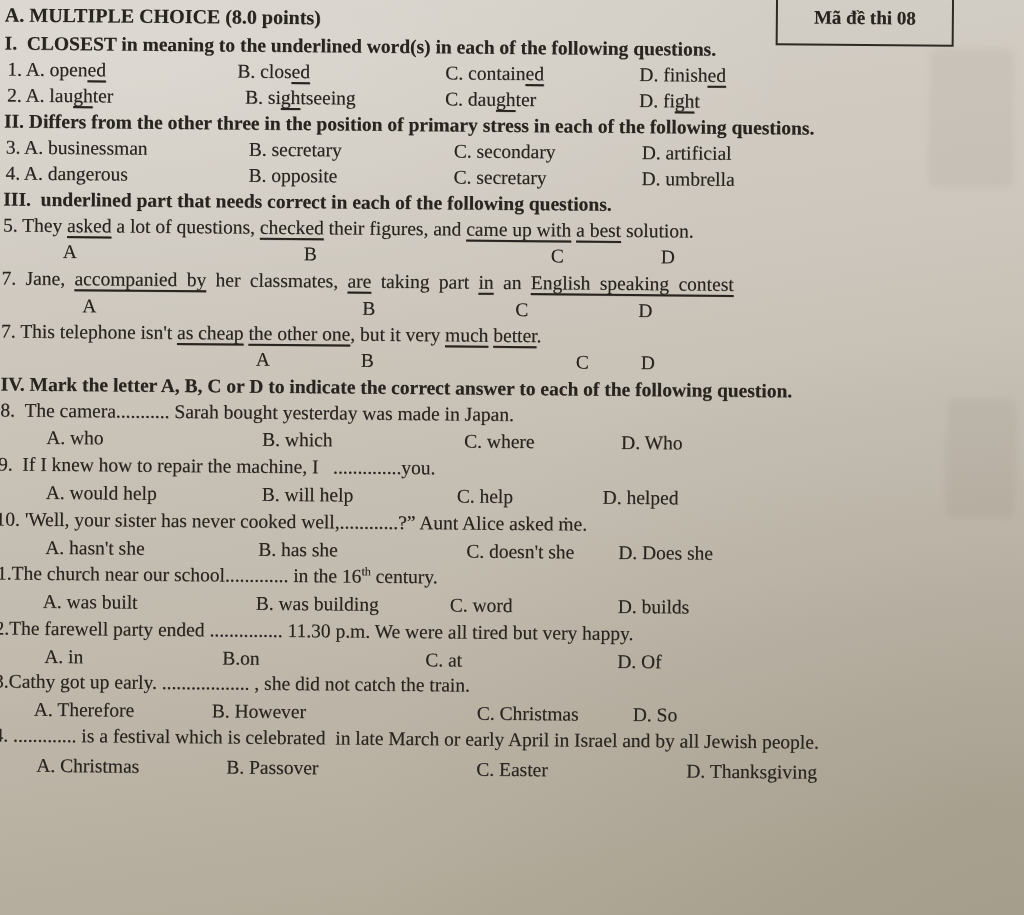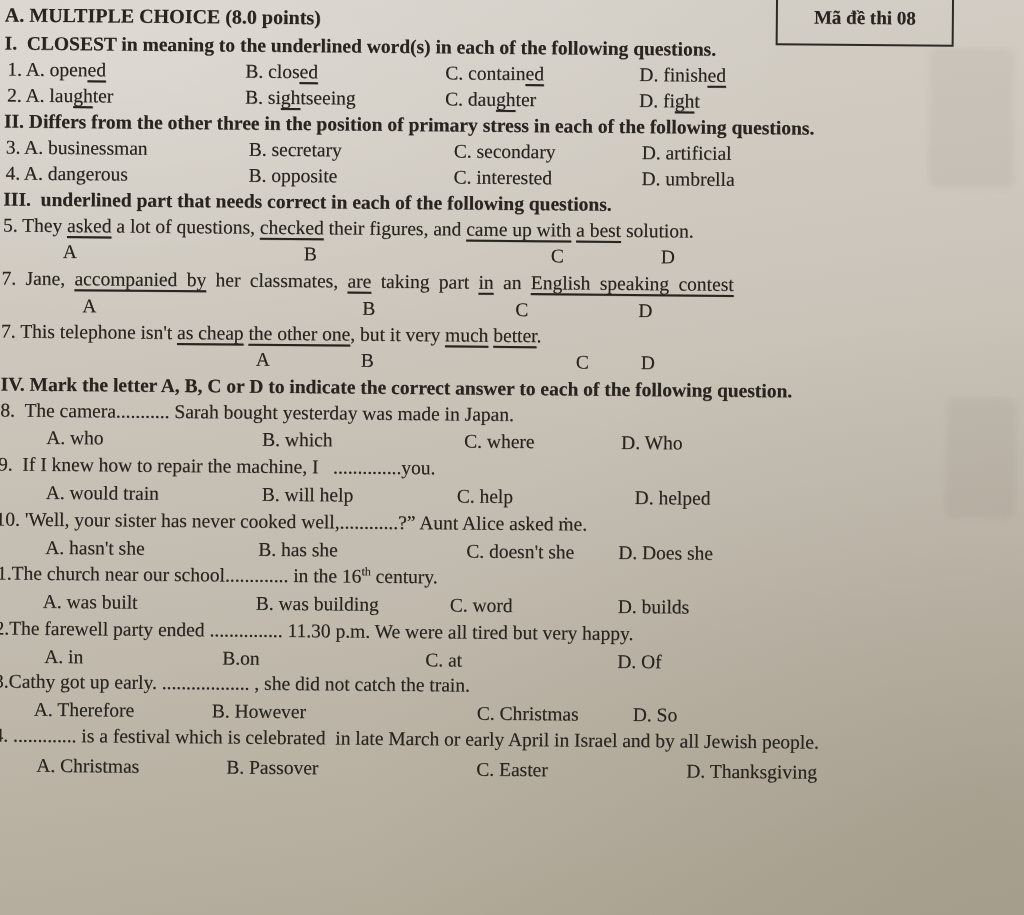--- a/index.html
+++ b/index.html
@@ -40,21 +40,21 @@
   <div class="code-box">
     <span>Mã đề thi 08</span>
   </div>
 
   <div class="ln b" style="top:3px;left:5px;font-size:20px">A. MULTIPLE CHOICE (8.0 points)</div>
 
   <div class="ln b" style="top:31px;left:5px">I.&nbsp; CLOSEST in meaning to the underlined word(s) in each of the following questions.</div>
 
   <div class="ln" style="top:57px">
     <span class="opt" style="left:5px"><span>1. A. open</span><span class="u">ed</span></span>
-    <span class="opt" style="left:243px"><span>B. clos</span><span class="u">ed</span></span>
+    <span class="opt" style="left:235px"><span>B. clos</span><span class="u">ed</span></span>
     <span class="opt" style="left:443px"><span>C. contain</span><span class="u">ed</span></span>
     <span class="opt" style="left:637px"><span>D. finish</span><span class="u">ed</span></span>
   </div>
 
   <div class="ln" style="top:83px">
     <span class="opt" style="left:5px"><span>2. A. lau</span><span class="u">gh</span><span>ter</span></span>
     <span class="opt" style="left:243px"><span>B. si</span><span class="u">gh</span><span>tseeing</span></span>
     <span class="opt" style="left:443px"><span>C. dau</span><span class="u">gh</span><span>ter</span></span>
     <span class="opt" style="left:637px"><span>D. fi</span><span class="u">gh</span><span>t</span></span>
   </div>
@@ -64,21 +64,21 @@
   <div class="ln" style="top:135px">
     <span class="opt" style="left:4px"><span>3. A. businessman</span></span>
     <span class="opt" style="left:247px"><span>B. secretary</span></span>
     <span class="opt" style="left:452px"><span>C. secondary</span></span>
     <span class="opt" style="left:640px"><span>D. artificial</span></span>
   </div>
 
   <div class="ln" style="top:161px">
     <span class="opt" style="left:4px"><span>4. A. dangerous</span></span>
     <span class="opt" style="left:247px"><span>B. opposite</span></span>
-    <span class="opt" style="left:452px"><span>C. interested</span></span>
+    <span class="opt" style="left:452px"><span>C. secretary</span></span>
     <span class="opt" style="left:640px"><span>D. umbrella</span></span>
   </div>
 
   <div class="ln b" style="top:187px;left:5px">III.&nbsp; underlined part that needs correct in each of the following questions.</div>
 
   <div class="ln" style="top:213px;left:5px"><span>5. They </span><span class="u">asked</span><span> a lot of questions, </span><span class="u">checked</span><span> their figures, and </span><span class="u">came up with</span><span> </span><span class="u">a best</span><span> solution.</span></div>
   <div class="ln" style="top:239px">
     <span class="opt" style="left:62px">A</span>
     <span class="opt" style="left:303px">B</span>
     <span class="opt" style="left:550px">C</span>
@@ -106,24 +106,24 @@
   <div class="ln" style="top:398px;left:4px">8.&nbsp; The camera........... Sarah bought yesterday was made in Japan.</div>
   <div class="ln" style="top:425px">
     <span class="opt" style="left:47px">A. who</span>
     <span class="opt" style="left:263px">B. which</span>
     <span class="opt" style="left:465px">C. where</span>
     <span class="opt" style="left:622px">D. Who</span>
   </div>
 
   <div class="ln" style="top:452px;left:2px">9.&nbsp; If I knew how to repair the machine, I &nbsp;&nbsp;..............you.</div>
   <div class="ln" style="top:480px">
-    <span class="opt" style="left:47px">A. would train</span>
+    <span class="opt" style="left:47px">A. would help</span>
     <span class="opt" style="left:263px">B. will help</span>
     <span class="opt" style="left:458px">C. help</span>
-    <span class="opt" style="left:636px">D. helped</span>
+    <span class="opt" style="left:604px">D. helped</span>
   </div>
 
   <div class="ln" style="top:507px;left:0">10. 'Well, your sister has never cooked well,............?” Aunt Alice asked ṁe.</div>
   <div class="ln" style="top:535px">
     <span class="opt" style="left:47px">A. hasn't she</span>
     <span class="opt" style="left:260px">B. has she</span>
     <span class="opt" style="left:468px">C. doesn't she</span>
     <span class="opt" style="left:620px">D. Does she</span>
   </div>
 

